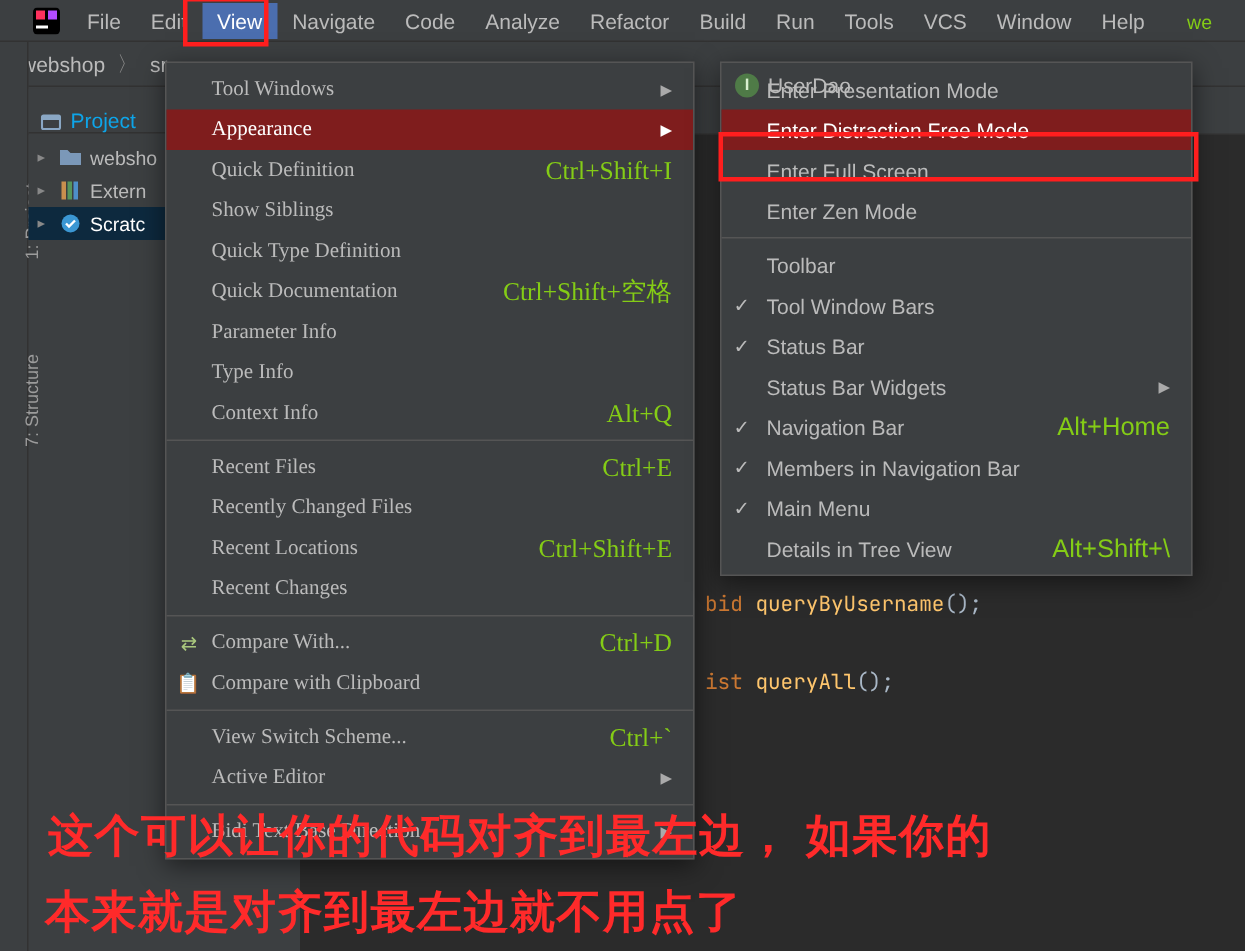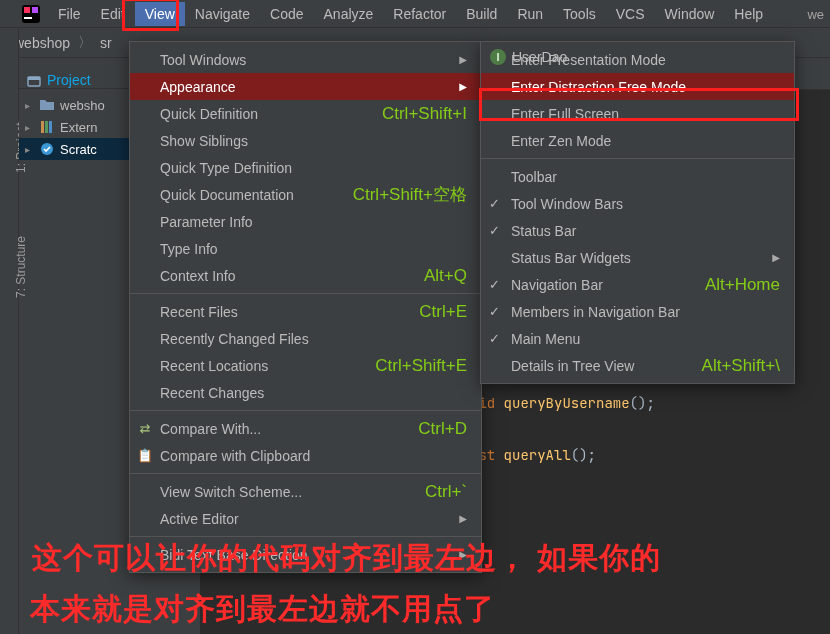--- a/index.html
+++ b/index.html
@@ -178,22 +178,22 @@
   
   .tabstrip {
     position:absolute;
     top:58px; right:0; left:200px;
     height:32px;
     background:#3c3f41;
     border-bottom:1px solid #323232;
   }
   .right-text {
     position:absolute;
-    top:6px; right:6px;
-    color:#a3a3a3;
+    top:6px; right:22px;
+    color:#84cc16;
     font-size:13px;
   }
 </style>
 </head>
 <body>
 
 <div class="menubar">
   <span class="app-icon">
     <svg viewBox="0 0 18 18">
         <rect width="18" height="18" rx="3" fill="#000"></rect>
@@ -271,21 +271,21 @@
         </svg>
     </span>
     <span>Scratc</span>
   </div>
 </div>
 
 <div class="editor"><span class="kw">bid</span> <span class="fn">queryByUsername</span><span class="pn">();</span>
 
 <span class="kw">ist</span> <span class="fn">queryAll</span><span class="pn">();</span></div>
 
-<div id="view-menu" class="menu" style="top:41px; left:129px; width:353px;">
+<div id="view-menu" class="menu" style="top:41px; left:110px; width:353px;font-family:Liberation Serif, serif;">
     <div class="menu-row">
       <span class="lbl">Tool Windows</span>
       <span class="subarrow">▶</span>
     </div>
     <div class="menu-row highlight">
       <span class="lbl">Appearance</span>
       <span class="subarrow">▶</span>
     </div>
     <div class="menu-row">
       <span class="lbl">Quick Definition</span>

